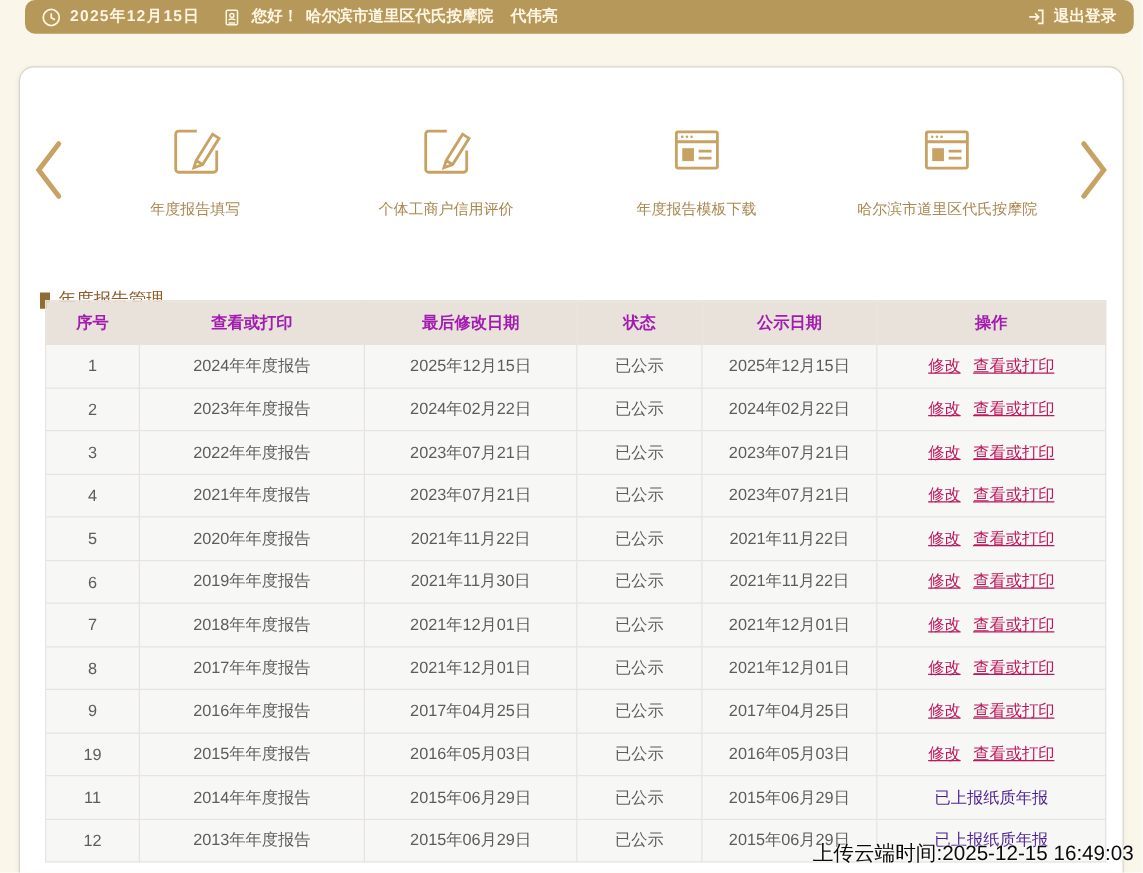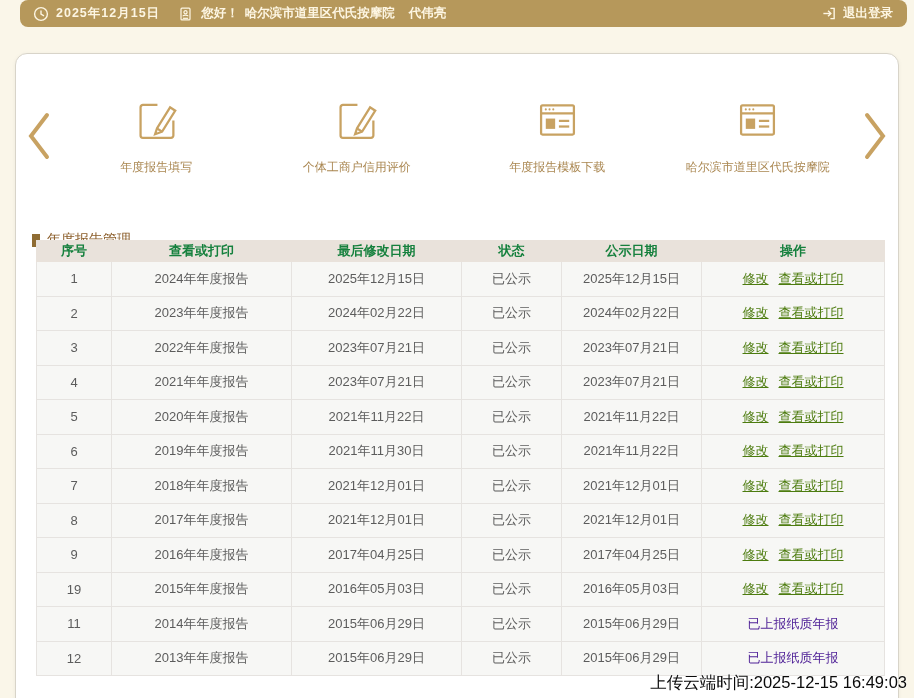--- a/index.html
+++ b/index.html
@@ -54,29 +54,29 @@
     position: absolute; left: 16px; top: 177px;
     font-size: 14px; color: #8a5c28; display: flex; align-items: center;
   }
   .section-title .bullet {
     width: 8px; height: 13px; background: #8f6c33; margin-right: 7px; display:inline-block;
   }
   
   .tbl-wrap { position: absolute; left: 20px; top: 186px; width: 848px; }
   table { width: 848px; border-collapse: collapse; table-layout: fixed; }
   th {
-    background: #e9e2db; color: #15803d; font-size: 13px; font-weight: bold;
-    height: 21px; text-align: center; border: 1px solid #e9e2db;
+    background: #e9e2db; color: #a21caf; font-size: 13px; font-weight: bold;
+    height: 35px; text-align: center; border: 1px solid #e9e2db;
   }
   td {
     background: #f7f7f5; color: #5c5c5c; font-size: 13px;
     height: 34.5px; text-align: center; border: 1px solid #e6e3e0;
   }
   a.op-link {
-    color: #4d7c0f; text-decoration: underline; cursor: pointer; margin: 0 5px;
+    color: #be185d; text-decoration: underline; cursor: pointer; margin: 0 5px;
     font-size: 13px;
   }
   .paper-note { color: #4c1d95; font-size: 13px; }
   
   .upload-overlay {
     position: absolute; right: 7px; bottom: 4px;
     font-size: 16.5px; color: #0a0a0a;
     text-shadow: 0 0 2px #ffffff, 0 0 2px #ffffff;
   }
 </style>

